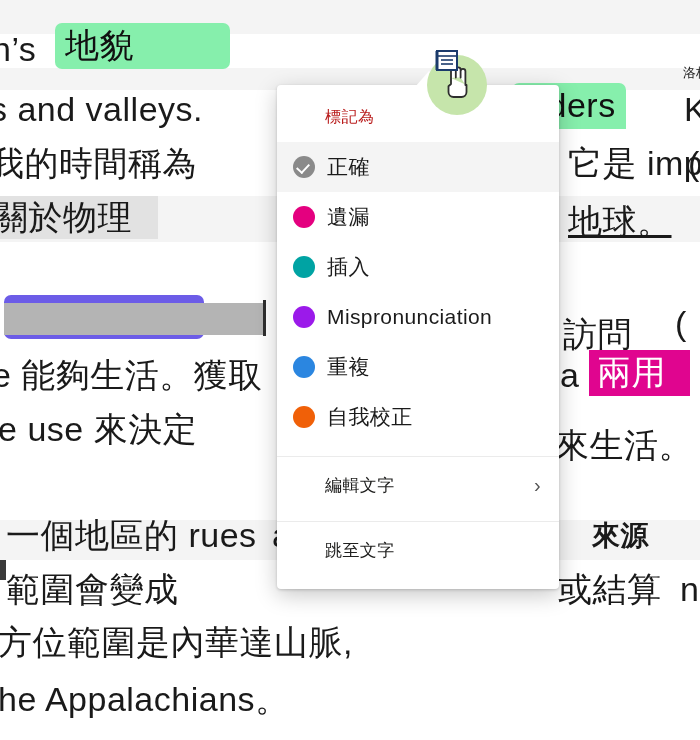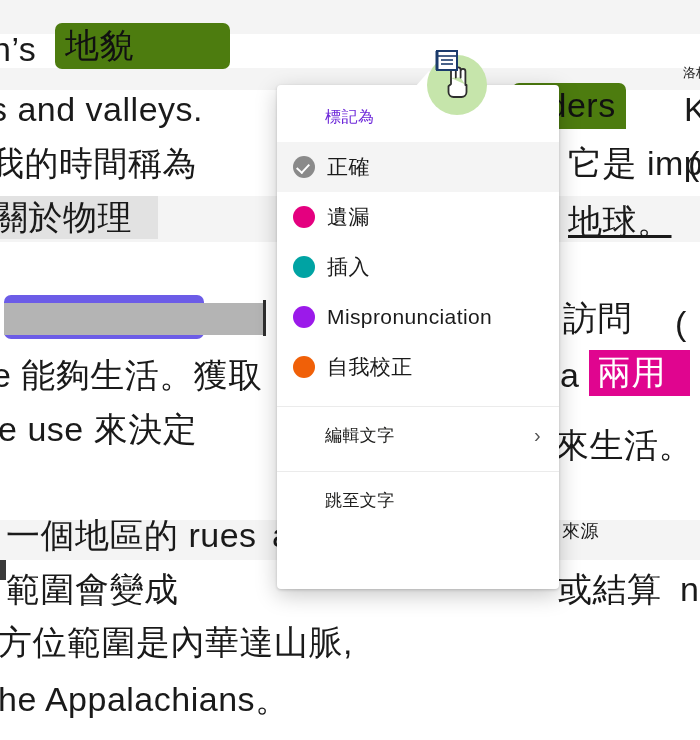--- a/index.html
+++ b/index.html
@@ -30,21 +30,21 @@
     line-height: 1.0;
     letter-spacing: 0.5px;
   }
 
   .band {
     position: absolute;
     background: #f4f4f4;
   }
 
   .hl-purple {
-    background: #4d7c0f;
+    background: #86efac;
     border-radius: 7px;
     padding: 3px 10px 5px 10px;
     color: #111;
   }
   .hl-pink {
     background: #e0058f;
     padding: 3px 8px 5px 8px;
     color: #ffffff;
   }
   .hl-lightgray {
@@ -81,21 +81,21 @@
     width: 28px;
     height: 16px;
     background: #ffffff;
     clip-path: polygon(50% 0%, 100% 100%, 0% 100%);
     filter: drop-shadow(0 -1px 1px rgba(0,0,0,0.10));
     z-index: 3;
   }
   .menu-header {
     padding: 22px 0 14px 48px;
     font-size: 16px;
-    color: #6d28d9;
+    color: #b91c1c;
     letter-spacing: 0.5px;
   }
   .menu-item {
     display: flex;
     align-items: center;
     height: 50px;
     padding-left: 16px;
     cursor: default;
   }
   .menu-item.selected {
@@ -204,35 +204,35 @@
   <div class="line" style="left:688px; top:146px;"><span>(</span></div>
 
   <div class="line" style="left:-10px; top:200px;">
     <span class="hl-lightgray" style="padding-right:26px;"><span>關於物理</span></span>
   </div>
   <div class="line" style="left:568px; top:204px;text-decoration:underline;"><span>地球。</span></div>
 
   <div style="position:absolute; left:4px; top:295px; width:200px; height:44px; background:#6c5ce7; border-radius:7px;"></div>
   <div style="position:absolute; left:4px; top:303px; width:262px; height:32px; background:#b4b4b4;"></div>
   <div style="position:absolute; left:263px; top:300px; width:3px; height:36px; background:#2f2f2f;"></div>
-  <div class="line" style="left:563px; top:301px;"><span>訪問</span></div>
+  <div class="line" style="left:563px; top:318px;font-family:Liberation Serif, serif;"><span>訪問</span></div>
   <div class="line" style="left:675px; top:306px;"><span>(</span></div>
 
   <div class="line" style="left:-8px; top:358px;"><span>e 能夠生活。獲取</span></div>
   <div class="line" style="left:560px; top:358px;"><span>a</span></div>
   <div class="line" style="left:589px; top:355px;">
     <span class="hl-pink" style="padding-right:24px;"><span>兩用</span></span>
   </div>
 
   <div class="line" style="left:-10px; top:412px;"><span>le use 來決定</span></div>
   <div class="line" style="left:555px; top:428px;"><span>來生活。</span></div>
 
   <div class="line" style="left:6px; top:518px;"><span>一個地區的 rues</span></div>
   <div class="line" style="left:272px; top:518px;"><span>a</span></div>
-  <div class="line" style="left:562px; top:522px; font-size:18px;"><span>來源</span></div>
+  <div class="line" style="left:592px; top:522px; font-size:28px;font-weight:bold;"><span>來源</span></div>
 
   <div class="line" style="left:6px; top:572px;"><span>範圍會變成</span></div>
   <div class="line" style="left:558px; top:572px;"><span>或結算</span></div>
   <div class="line" style="left:680px; top:572px;"><span>n</span></div>
 
   <div class="line" style="left:-2px; top:625px;"><span>方位範圍是內華達山脈,</span></div>
 
   <div class="line" style="left:-2px; top:682px;"><span>he Appalachians。</span></div>
 
   <div style="position:absolute; left:0; top:560px; width:6px; height:20px; background:#3a3a3a;"></div>
@@ -257,20 +257,24 @@
   <div class="menu-item">
     <span class="dot" style="background:#00a3a3;"></span>
     <span class="menu-label">插入</span>
   </div>
 
   <div class="menu-item">
     <span class="dot" style="background:#9b1aea;"></span>
     <span class="menu-label">Mispronunciation</span>
   </div>
 
+  <div class="menu-item">
+    <span class="dot" style="background:#2b86e0;"></span>
+    <span class="menu-label">重複</span>
+  </div>
 
   <div class="menu-item">
     <span class="dot" style="background:#f06008;"></span>
     <span class="menu-label">自我校正</span>
   </div>
 
   <div class="menu-sep" style="margin-top:14px;"></div>
 
   <div class="menu-row">
     <span>編輯文字</span>

